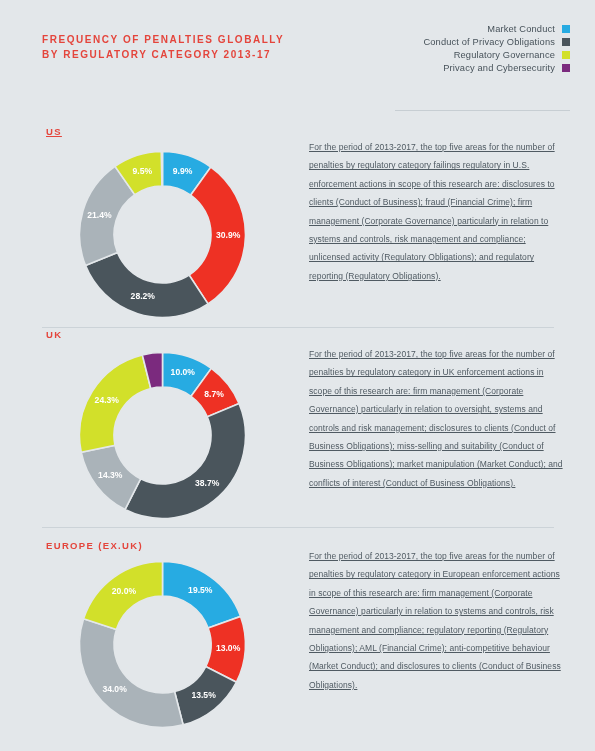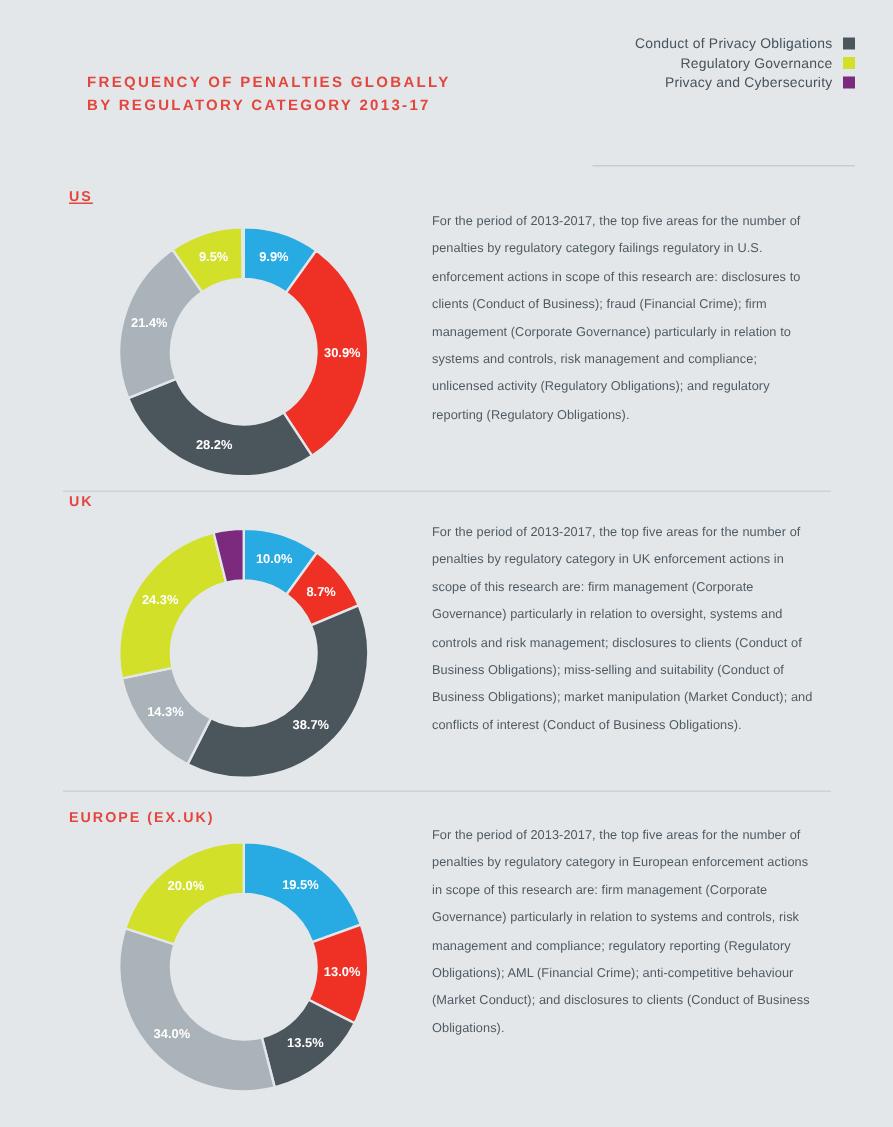--- a/index.html
+++ b/index.html
@@ -26,21 +26,21 @@
     position: absolute;
     left: 42px;
     top: 33px;
     font-size: 10px;
     font-weight: bold;
     letter-spacing: 1.55px;
     line-height: 14.5px;
     color: #e4453c;
     text-transform: uppercase;
     white-space: pre-line;
-    margin: 16px;
+    margin: 0;
   }
 
   
   .legend {
     position: absolute;
     right: 25px;
     top: 22px;
     width: 300px;
   }
   .legend-row {
@@ -113,37 +113,42 @@
   }
   .outside-label {
     font-size: 8.6px;
     font-weight: bold;
     font-family: "Liberation Sans", sans-serif;
     text-anchor: middle;
     dominant-baseline: middle;
   }
   .body-text {
     position: absolute;
-    left: 288px;
+    left: 309px;
     width: 255px;
     font-size: 8.5px;
     line-height: 18.4px;
     color: #4f5a62;
     letter-spacing: 0.05px;
+    text-decoration: underline;
   }
 </style>
 </head>
 <body>
 
 <div class="page">
 
   <h1 class="title">FREQUENCY OF PENALTIES GLOBALLY
 BY REGULATORY CATEGORY 2013-17</h1>
 
   <div class="legend" id="legend">
+      <div class="legend-row">
+        <span class="legend-label">Market Conduct</span>
+        <span class="legend-swatch" style="background: rgb(39, 171, 226);"></span>
+      </div>
       <div class="legend-row">
         <span class="legend-label">Conduct of Privacy Obligations</span>
         <span class="legend-swatch" style="background: rgb(74, 85, 92);"></span>
       </div>
       <div class="legend-row">
         <span class="legend-label">Regulatory Governance</span>
         <span class="legend-swatch" style="background: rgb(210, 224, 42);"></span>
       </div>
       <div class="legend-row">
         <span class="legend-label">Privacy and Cybersecurity</span>

